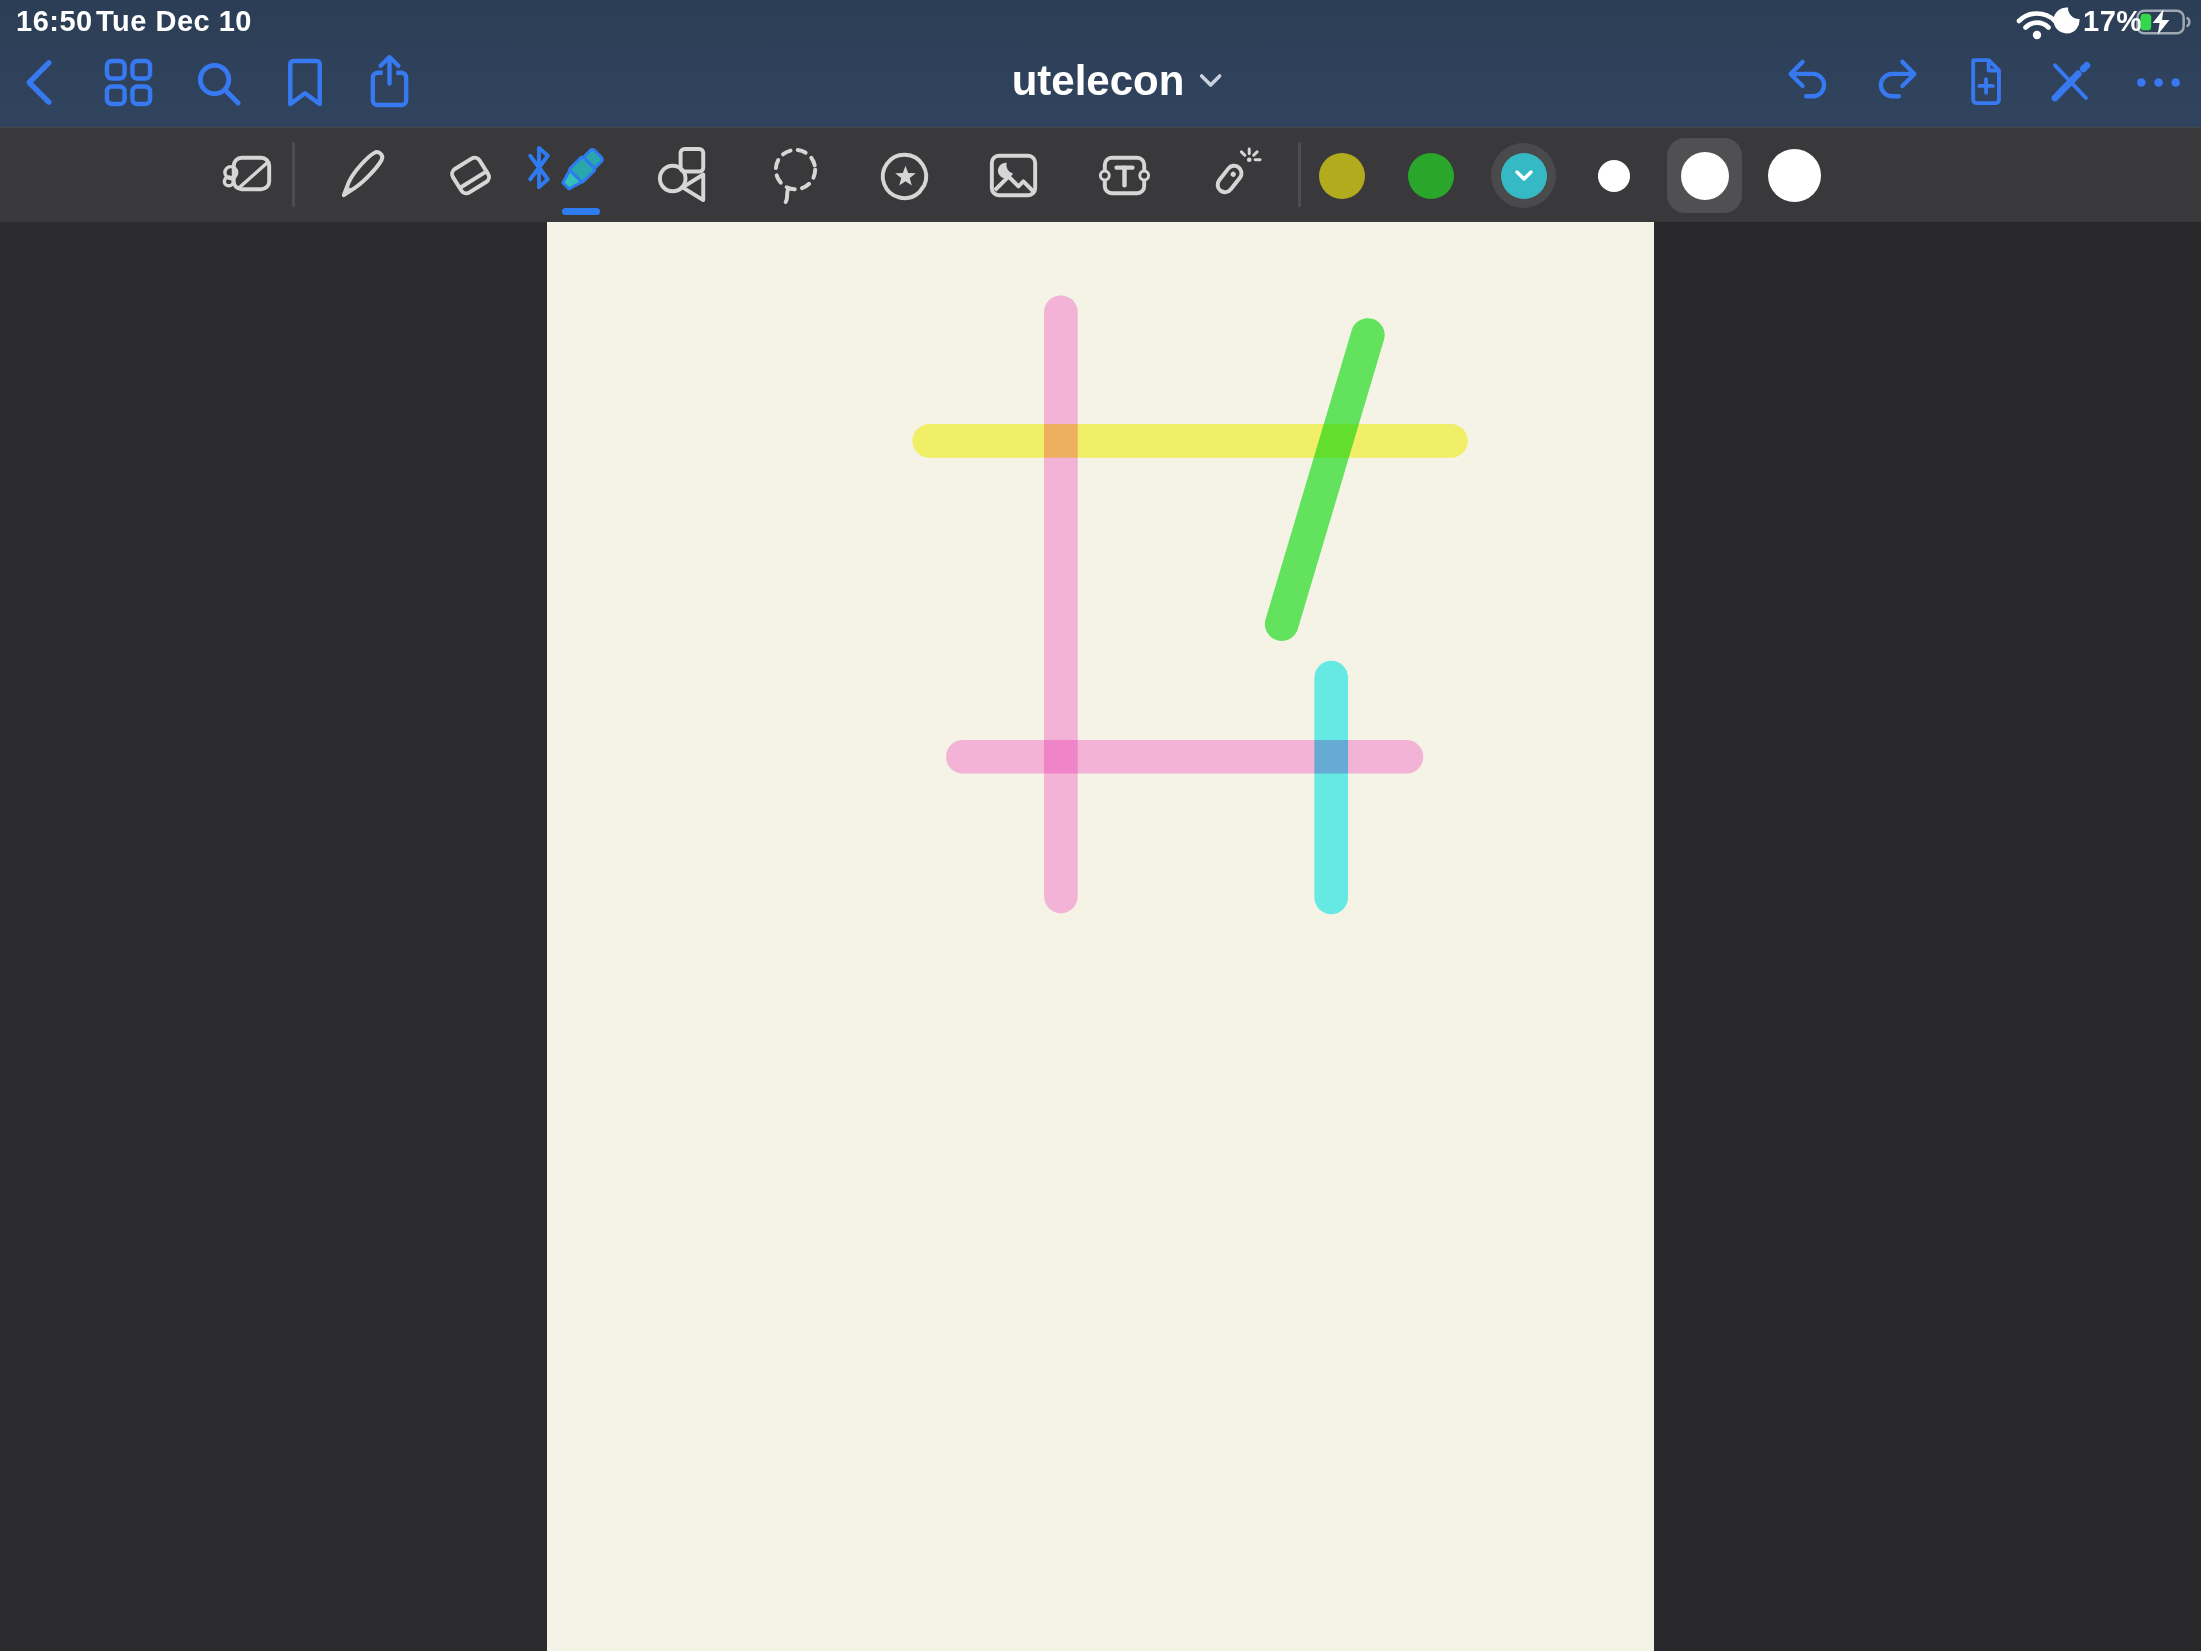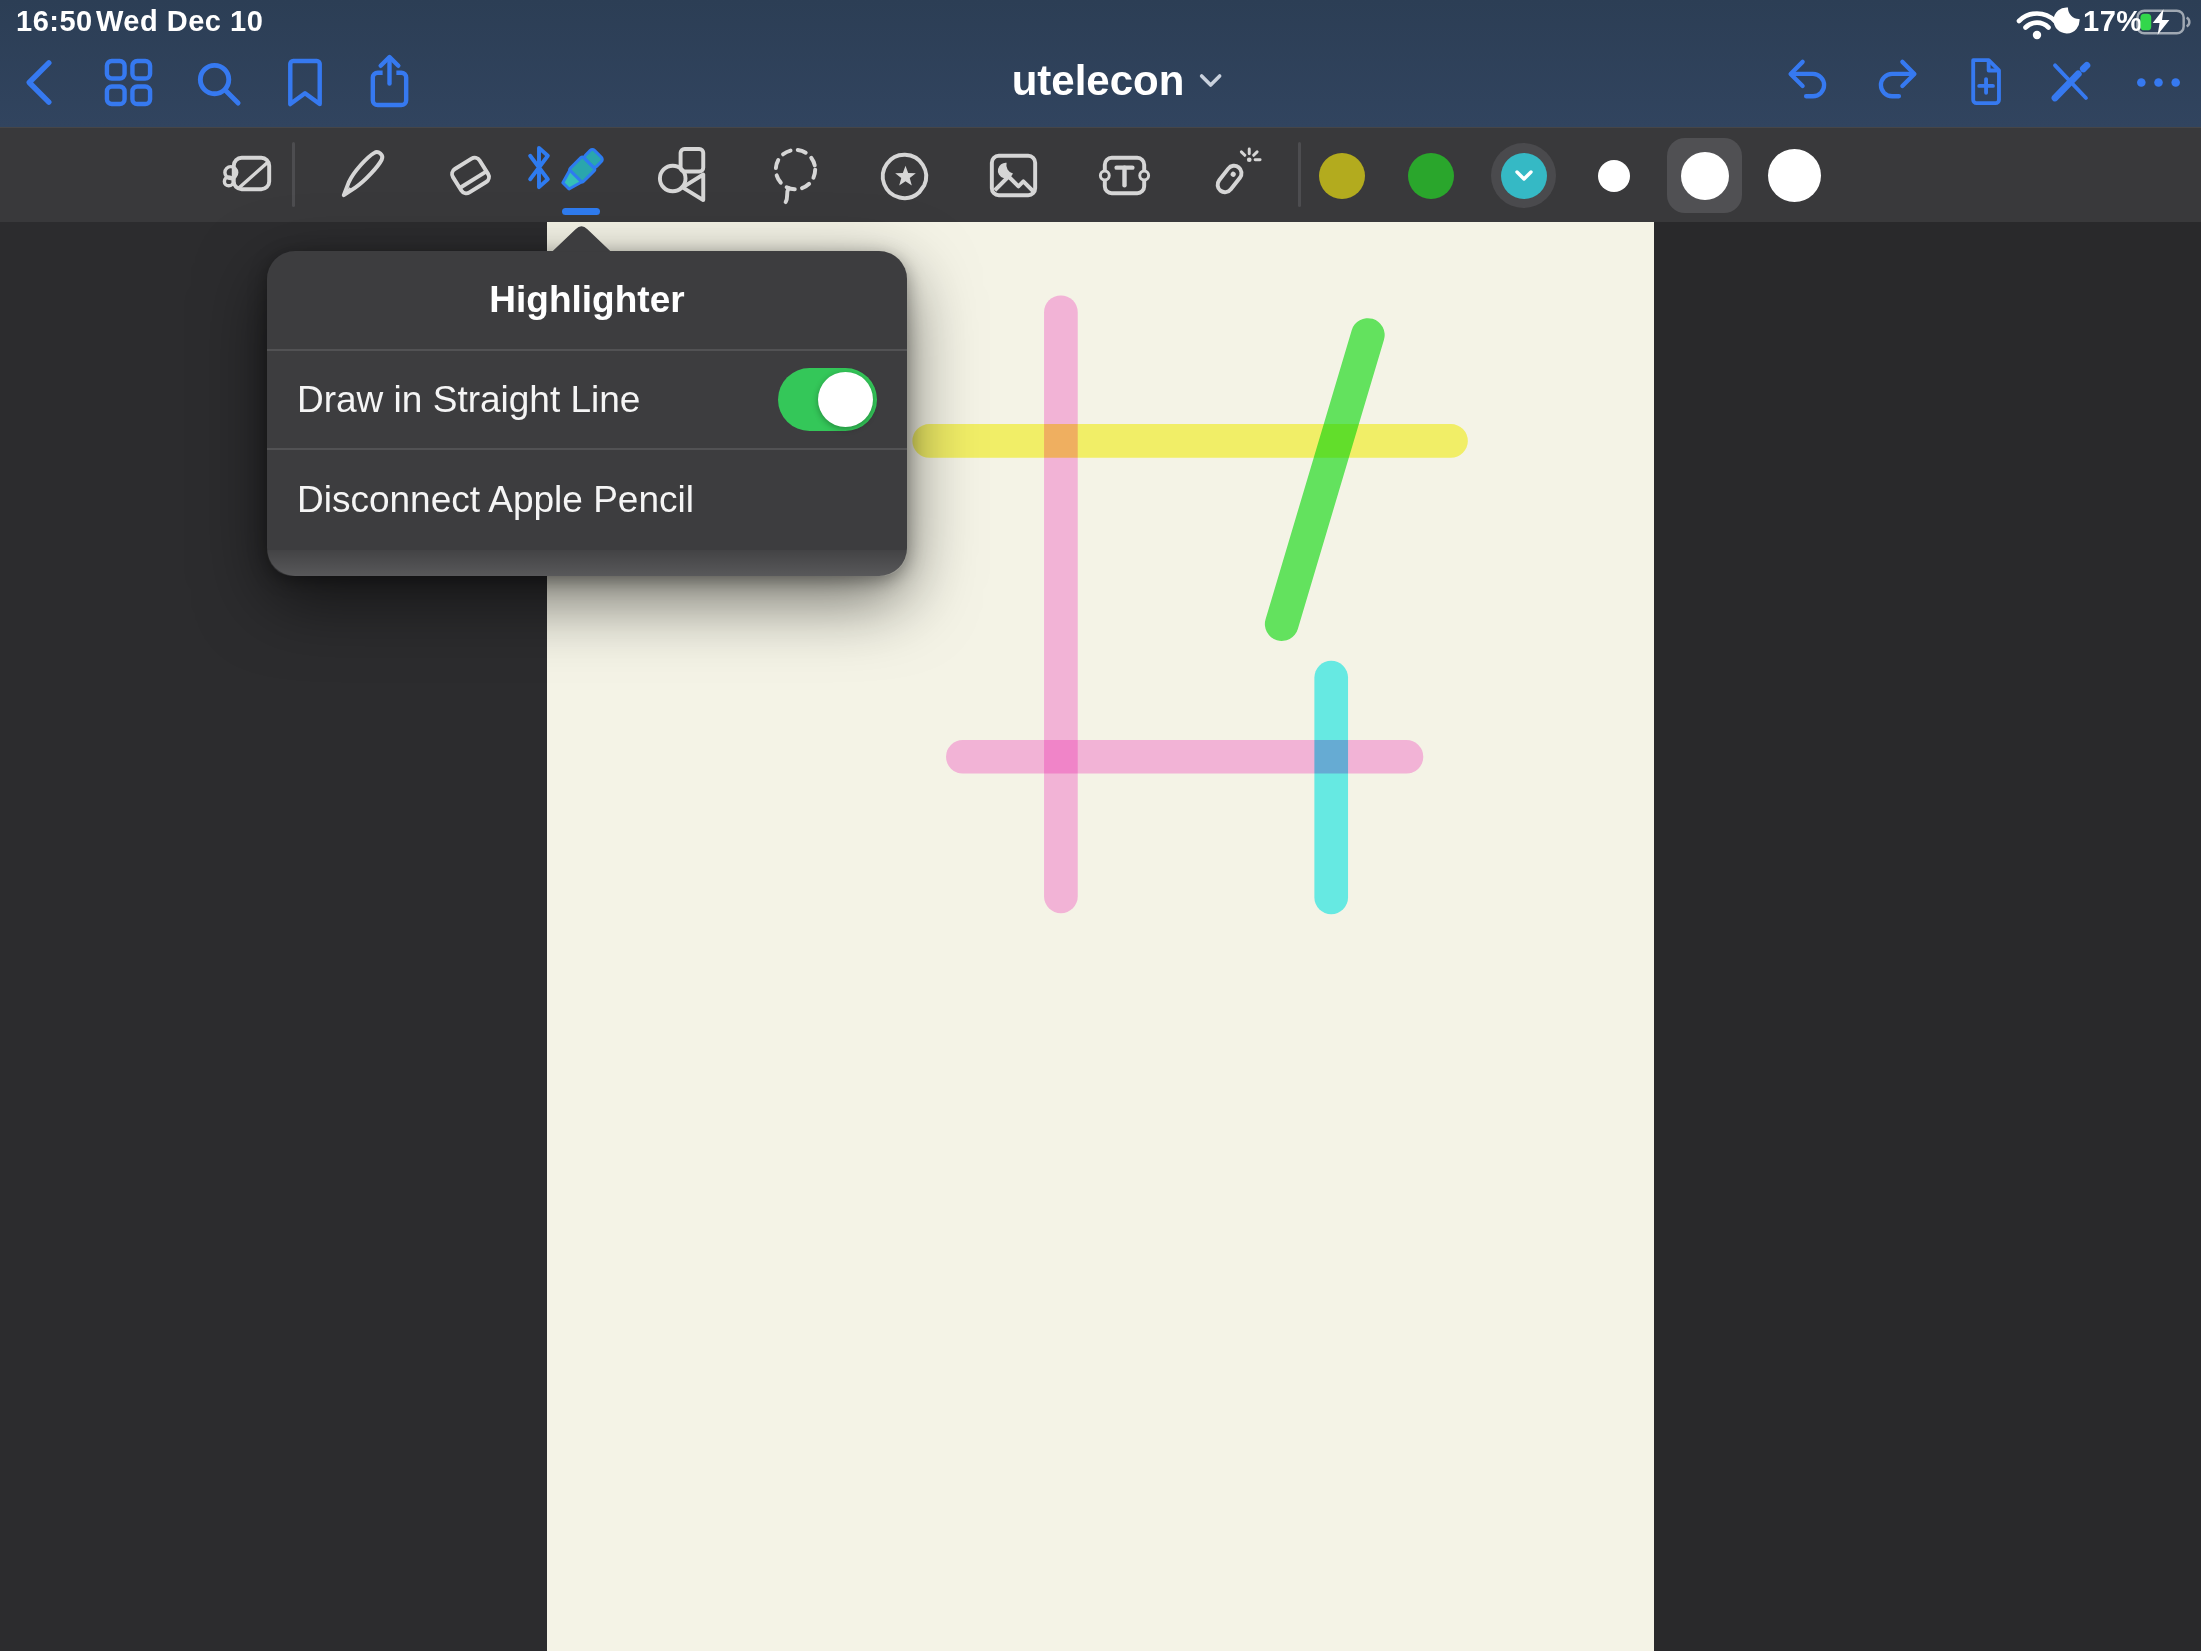--- a/index.html
+++ b/index.html
@@ -64,21 +64,21 @@
   .switch.on .knob{left:40px;}
 </style>
 </head>
 <body>
 
 <div class="screen">
 
   <div class="navbar">
 
     <div class="status-text" style="left:16px">16:50</div>
-    <div class="status-text" style="left:96px">Wed Dec 10</div>
+    <div class="status-text" style="left:96px">Tue Dec 10</div>
 
     <div class="nav-icon" style="left:2016px;top:8px">
       <svg width="42" height="32" viewBox="0 0 42 32">
         <path d="M3 13 C13 3 29 3 39 13" fill="none" stroke="#fff" stroke-width="4.6" stroke-linecap="round"></path>
         <path d="M9.5 19.5 C16 13 26 13 32.5 19.5" fill="none" stroke="#fff" stroke-width="4.6" stroke-linecap="round"></path>
         <circle cx="21" cy="27" r="4.2" fill="#fff"></circle>
       </svg>
     </div>
     <div class="nav-icon" style="left:2051px;top:6px">
       <svg width="30" height="30" viewBox="0 0 30 30">
@@ -310,34 +310,15 @@
   <div class="canvas-right"></div>
 
   <svg class="strokes" width="1107" height="1430" viewBox="0 0 1118 1444">
       <line x1="519" y1="91" x2="519" y2="681" stroke="#fdbcee" stroke-width="34" stroke-linecap="round"></line>
       <line x1="386" y1="221" x2="913" y2="221" stroke="#fcfa72" stroke-width="34" stroke-linecap="round"></line>
       <line x1="829" y1="114" x2="742" y2="406" stroke="#67ee68" stroke-width="34" stroke-linecap="round"></line>
       <line x1="420" y1="540" x2="868" y2="540" stroke="#fdbcee" stroke-width="34" stroke-linecap="round"></line>
       <line x1="792" y1="460" x2="792" y2="682" stroke="#6bf5fb" stroke-width="34" stroke-linecap="round"></line>
     </svg>
 
-  <div class="popover">
-    <svg class="arrow" width="59" height="28" viewBox="0 0 60 28">
-      <path d="M0 28 L24 5 Q30 -1 36 5 L60 28 Z" fill="#3d3d3f"></path>
-    </svg>
-    <div class="pop-title">Highlighter</div>
-    <div class="pop-sep"></div>
-    <div class="pop-row">
-      <span>Draw in Straight Line</span>
-      <span class="spacer"></span>
-      <span class="switch on">
-        <span class="knob"></span>
-      </span>
-    </div>
-    <div class="pop-sep"></div>
-    <div class="pop-row action">
-      <span>Disconnect Apple Pencil</span>
-    </div>
-    <div class="pop-footer"></div>
-  </div>
 
 </div>
 
 
 </body></html>

